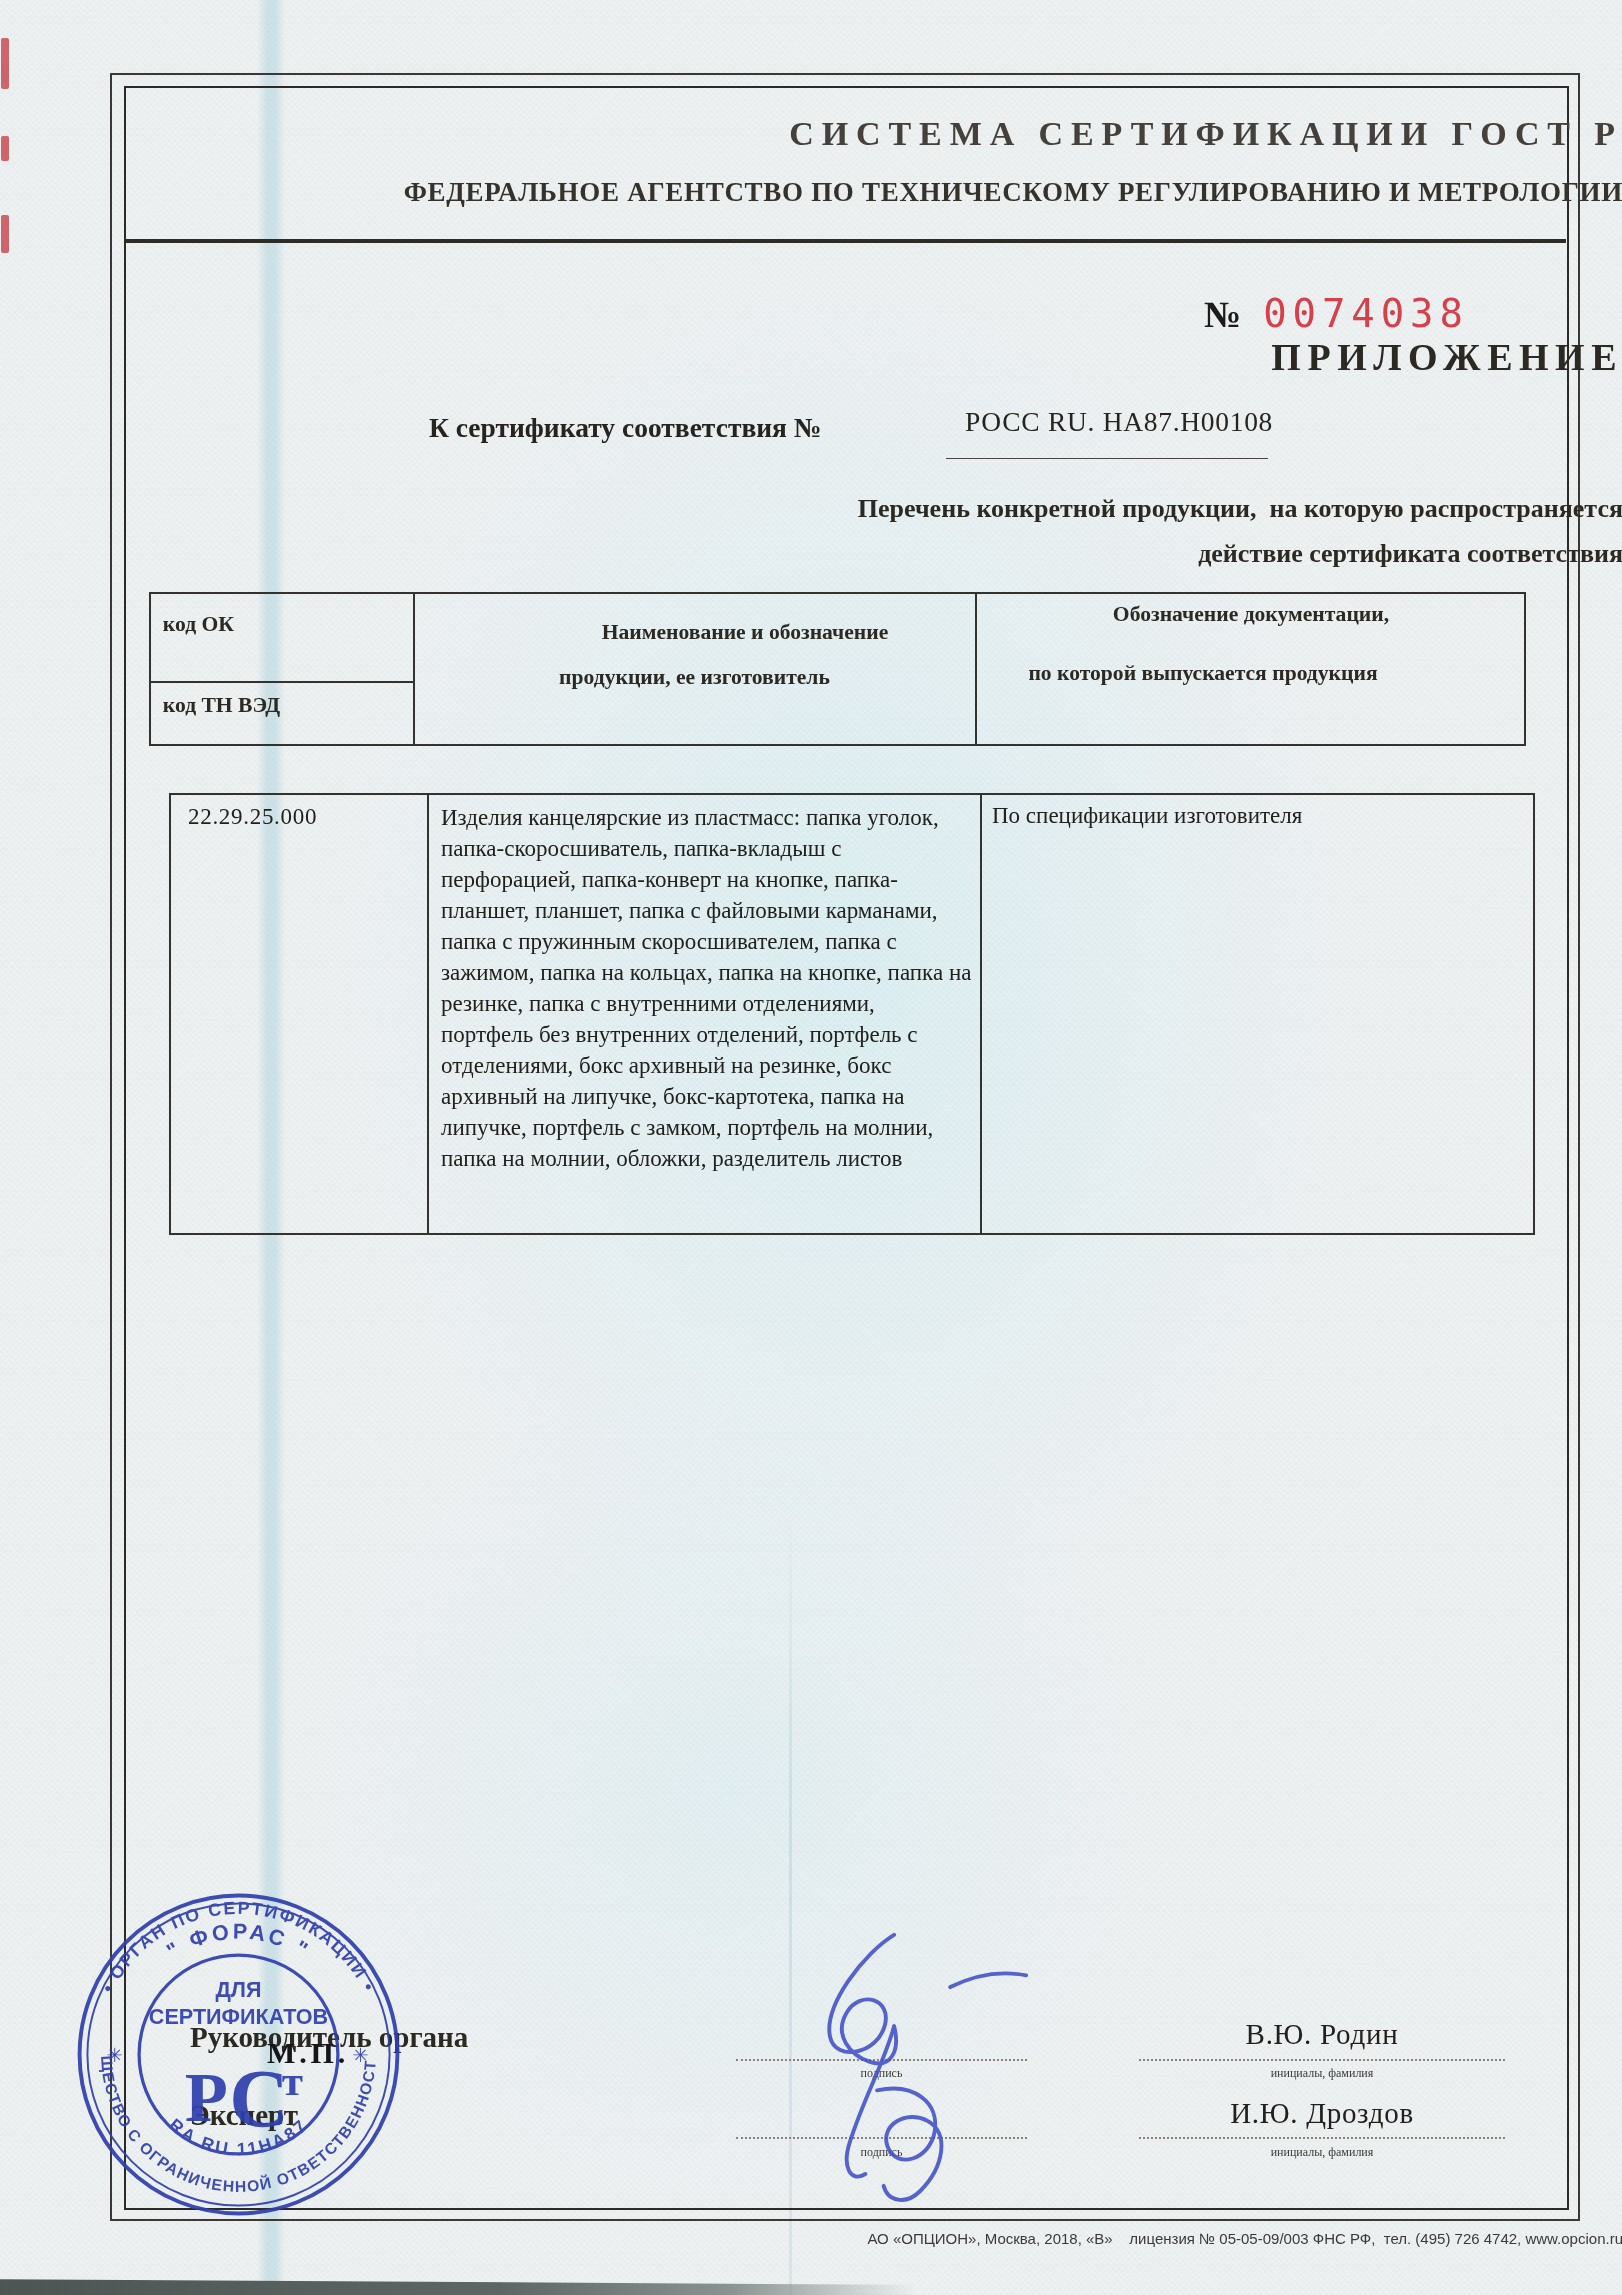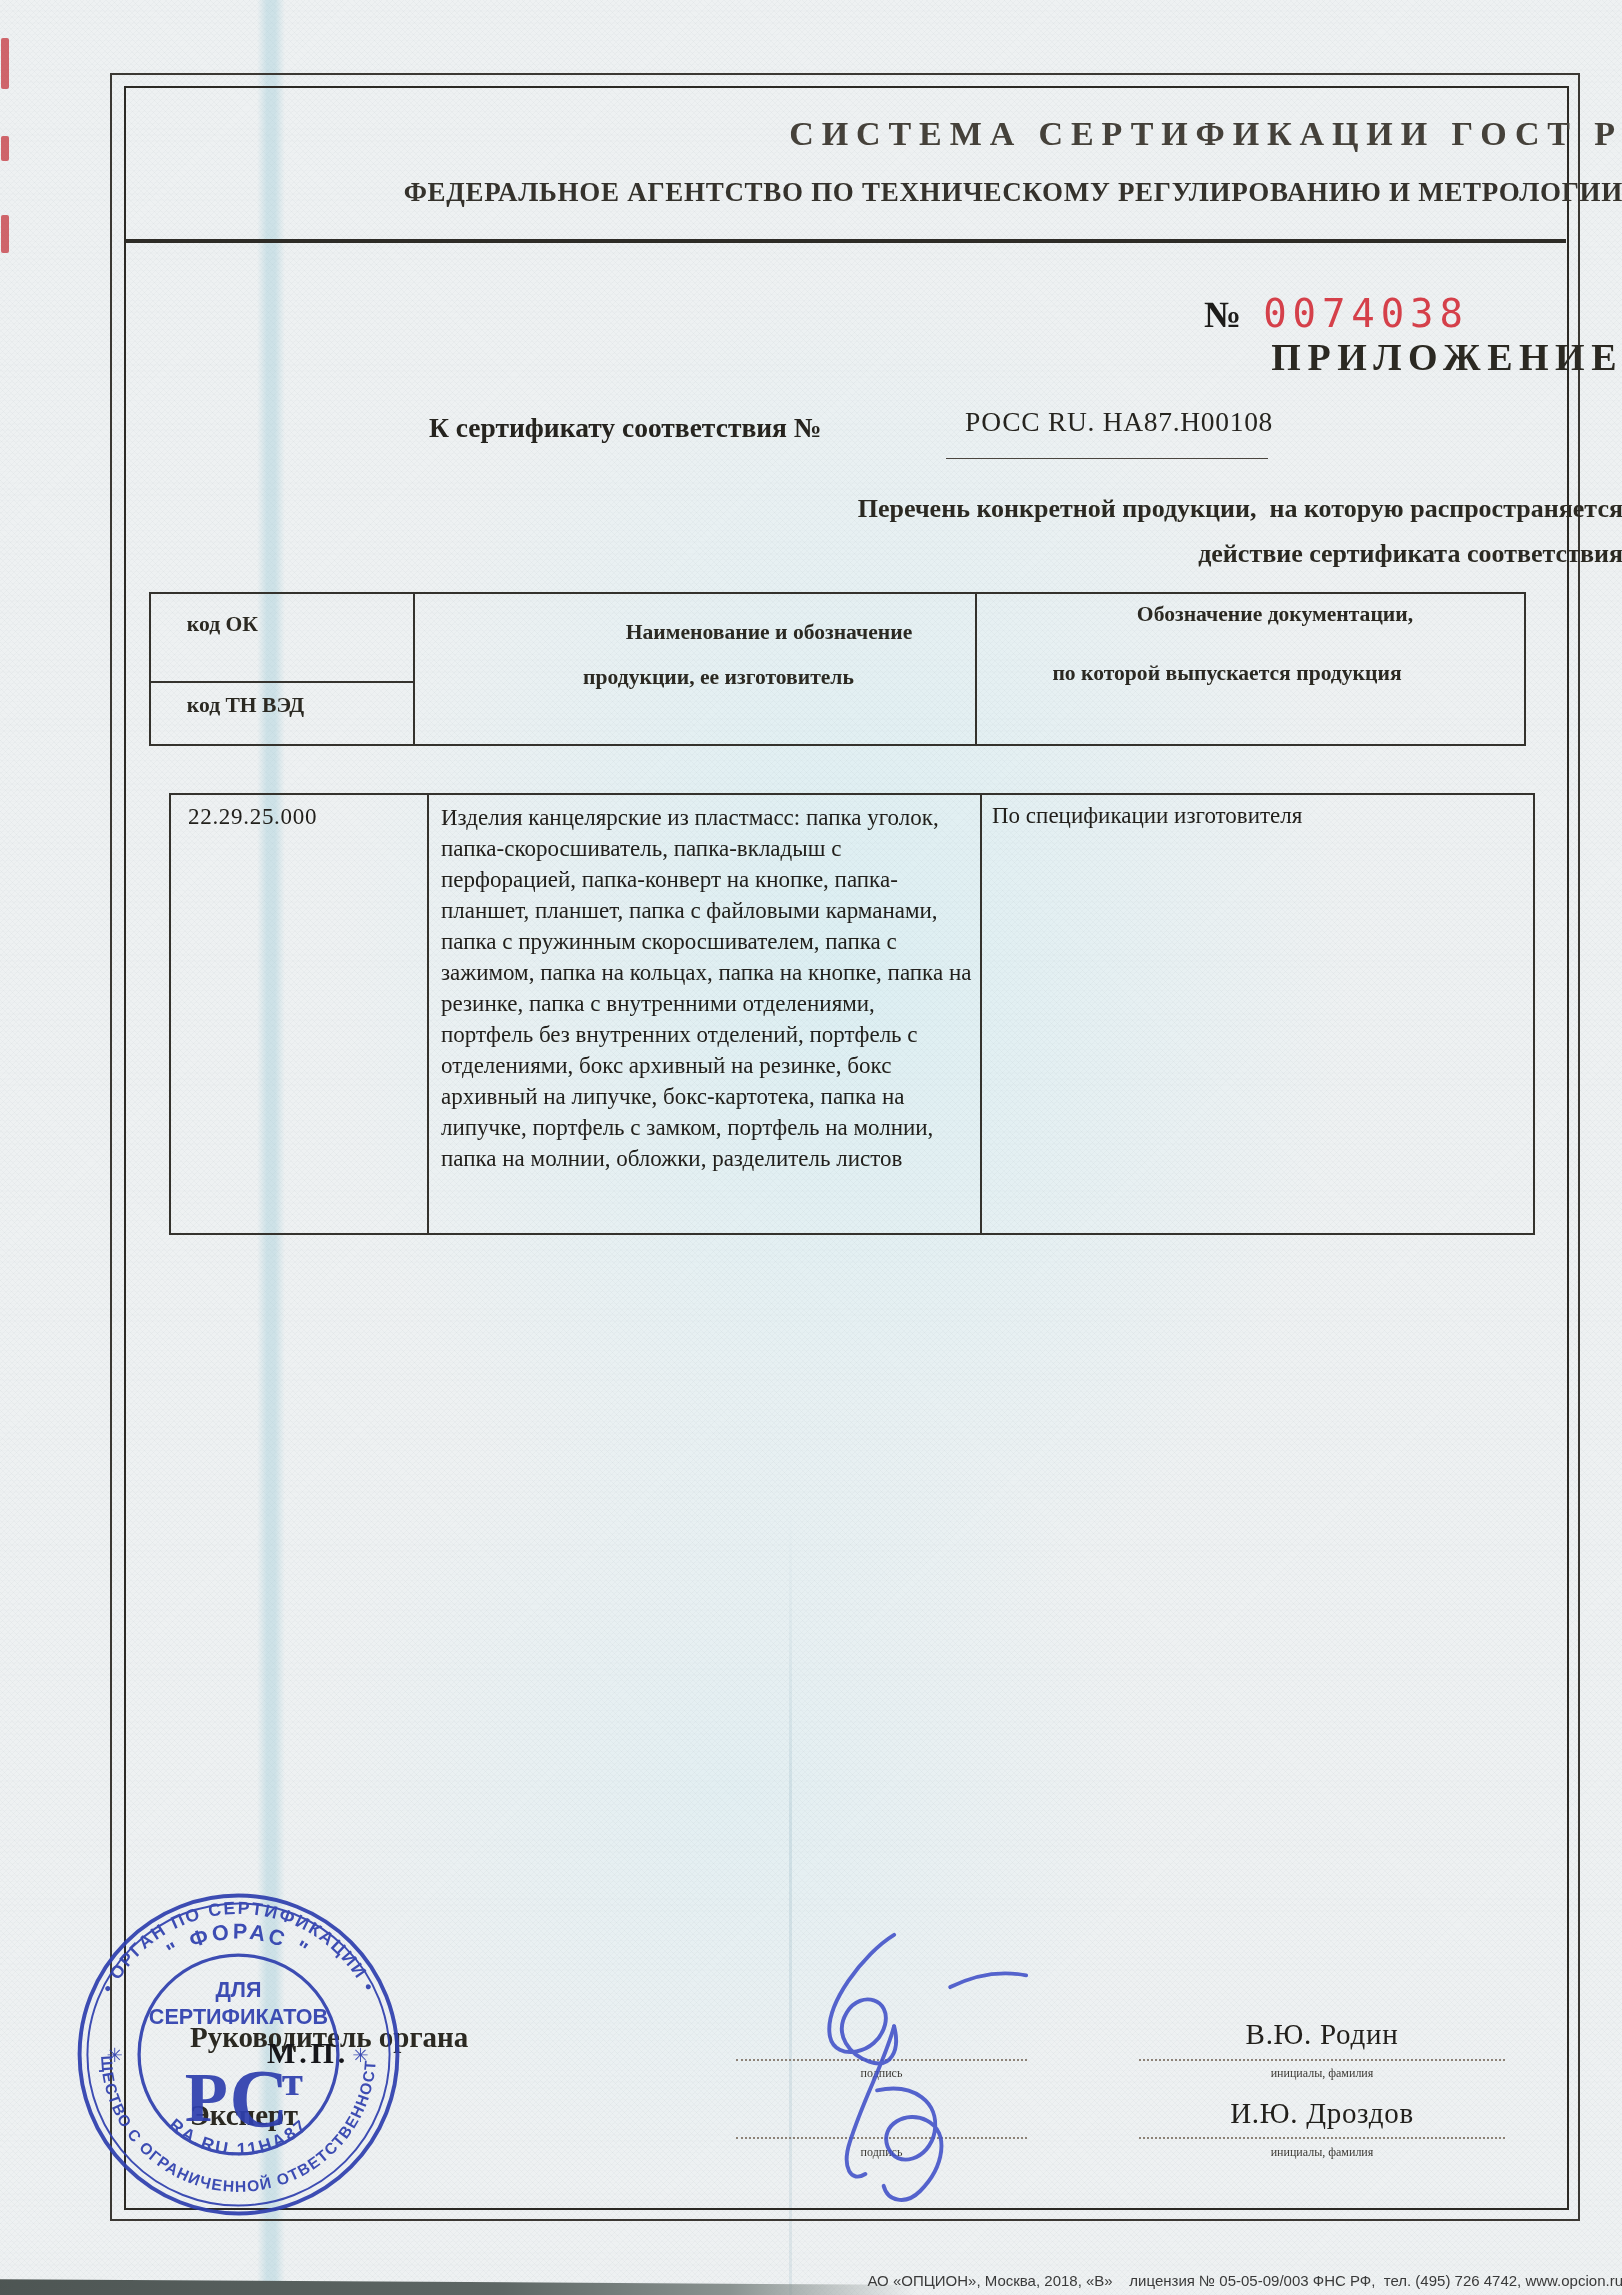--- a/index.html
+++ b/index.html
@@ -30,29 +30,29 @@
   .title{top:335px;font-size:38px;font-weight:bold;letter-spacing:6.5px;color:#2b2922;}
   .certlab{left:429px;top:412px;font-size:27.5px;font-weight:bold;}
   .certval{left:965px;top:406px;font-size:27.5px;letter-spacing:0.7px;}
   .certline{left:946px;top:458px;width:322px;height:1.3px;background:#4a453f;}
   .desc{font-size:26px;font-weight:bold;white-space:pre;color:#2b2922;}
   .desc1{top:494px;} .desc2{top:539px;}
   .box{box-sizing:border-box;border:2px solid #34322d;background:transparent;}
   .thead{left:149px;top:592px;width:1377px;height:154px;}
   .tbody{left:169px;top:793px;width:1366px;height:442px;}
   .vline{position:absolute;top:0;bottom:0;width:2px;background:#34322d;}
-  .th{font-size:21.6px;font-weight:bold;color:#2b2922;margin-left:24px;}
+  .th{font-size:21.6px;font-weight:bold;color:#2b2922;}
   .td{font-size:23px;color:#22201c;}
   .code1-div{left:149px;top:681px;width:264px;height:2px;background:#34322d;}
   .sig-label{font-size:29px;font-weight:bold;color:#2b2922;}
   .sig-line{height:0;border-bottom:2px dotted #8d8277;}
   .sig-cap{font-size:12px;color:#3c3a35;text-align:center;}
   .sig-name{font-size:29px;color:#22201c;text-align:center;letter-spacing:0.7px;}
   .mp{left:267px;top:2036px;font-size:30px;font-weight:bold;letter-spacing:3.9px;color:#16161a;z-index:7;}
-  .footer{top:2230px;font-family:"Liberation Sans", sans-serif;font-size:15px;color:#3a3a3a;white-space:pre;margin-top:42px;}
+  .footer{top:2230px;font-family:"Liberation Sans", sans-serif;font-size:15px;color:#3a3a3a;white-space:pre;}
   .stamp{position:absolute;left:75px;top:1891px;z-index:6;opacity:.92;}
   .ink{position:absolute;left:766px;top:1927px;z-index:5;opacity:.88;}
   .speck{position:absolute;left:1.3px;width:7.9px;background:#c4363d;opacity:.75;border-radius:2px;z-index:4;}
   .scan-edge{position:absolute;left:-13px;top:2282px;width:929px;height:15.7px;z-index:8;transform:rotate(.35deg);
     background:linear-gradient(to right,#4d5553 0%,#5d6664 55%,#8a9391 80%,rgba(138,147,145,0) 100%);}
   svg text{font-family:"Liberation Sans", sans-serif;}
   svg .serif{font-family:"Liberation Serif", serif;}
 </style>
 </head>
 <body>

